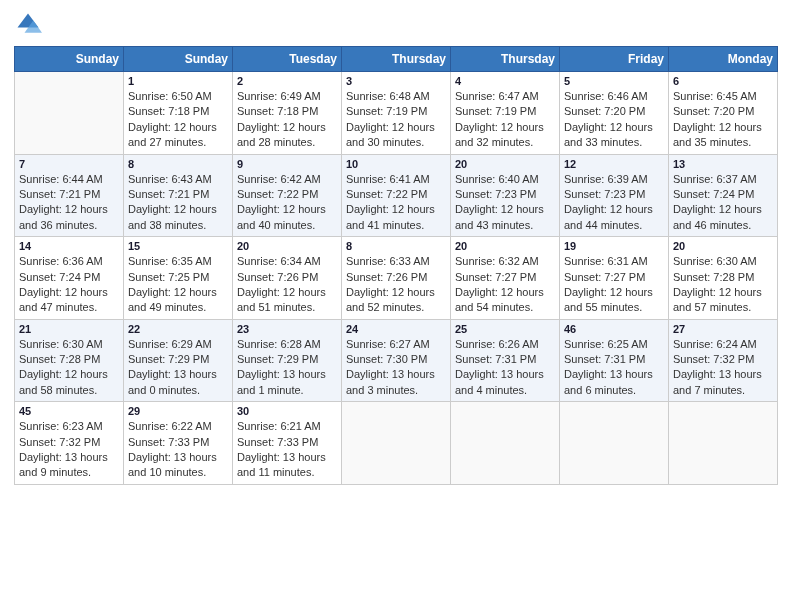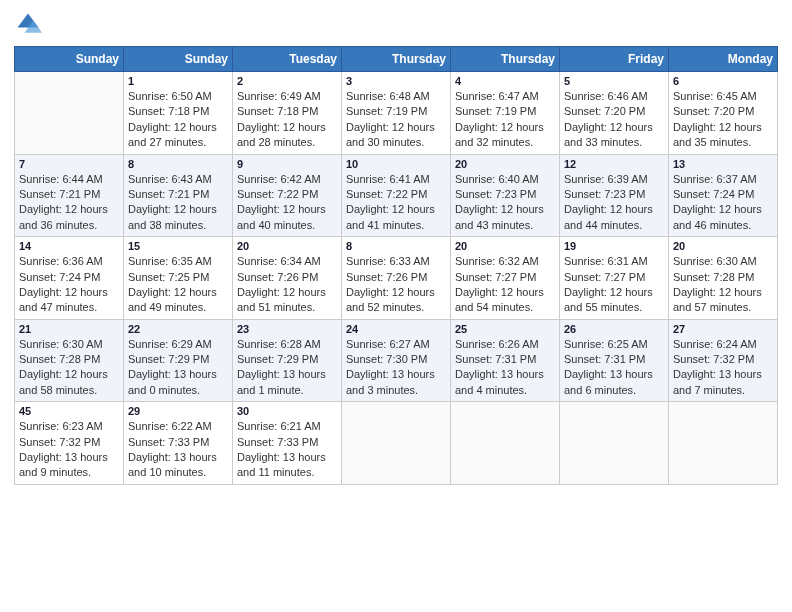--- a/index.html
+++ b/index.html
@@ -227,21 +227,21 @@
           </td>
           <td class="shade">
             <div class="day-num">24</div>
             <div class="day-info">Sunrise: 6:27 AM<br>Sunset: 7:30 PM<br>Daylight: 13 hours and 3 minutes.</div>
           </td>
           <td class="shade">
             <div class="day-num">25</div>
             <div class="day-info">Sunrise: 6:26 AM<br>Sunset: 7:31 PM<br>Daylight: 13 hours and 4 minutes.</div>
           </td>
           <td class="shade">
-            <div class="day-num">26</div>
+            <div class="day-num">46</div>
             <div class="day-info">Sunrise: 6:25 AM<br>Sunset: 7:31 PM<br>Daylight: 13 hours and 6 minutes.</div>
           </td>
           <td class="shade">
             <div class="day-num">27</div>
             <div class="day-info">Sunrise: 6:24 AM<br>Sunset: 7:32 PM<br>Daylight: 13 hours and 7 minutes.</div>
           </td>
         </tr>
         <tr>
           <td>
             <div class="day-num">45</div>

